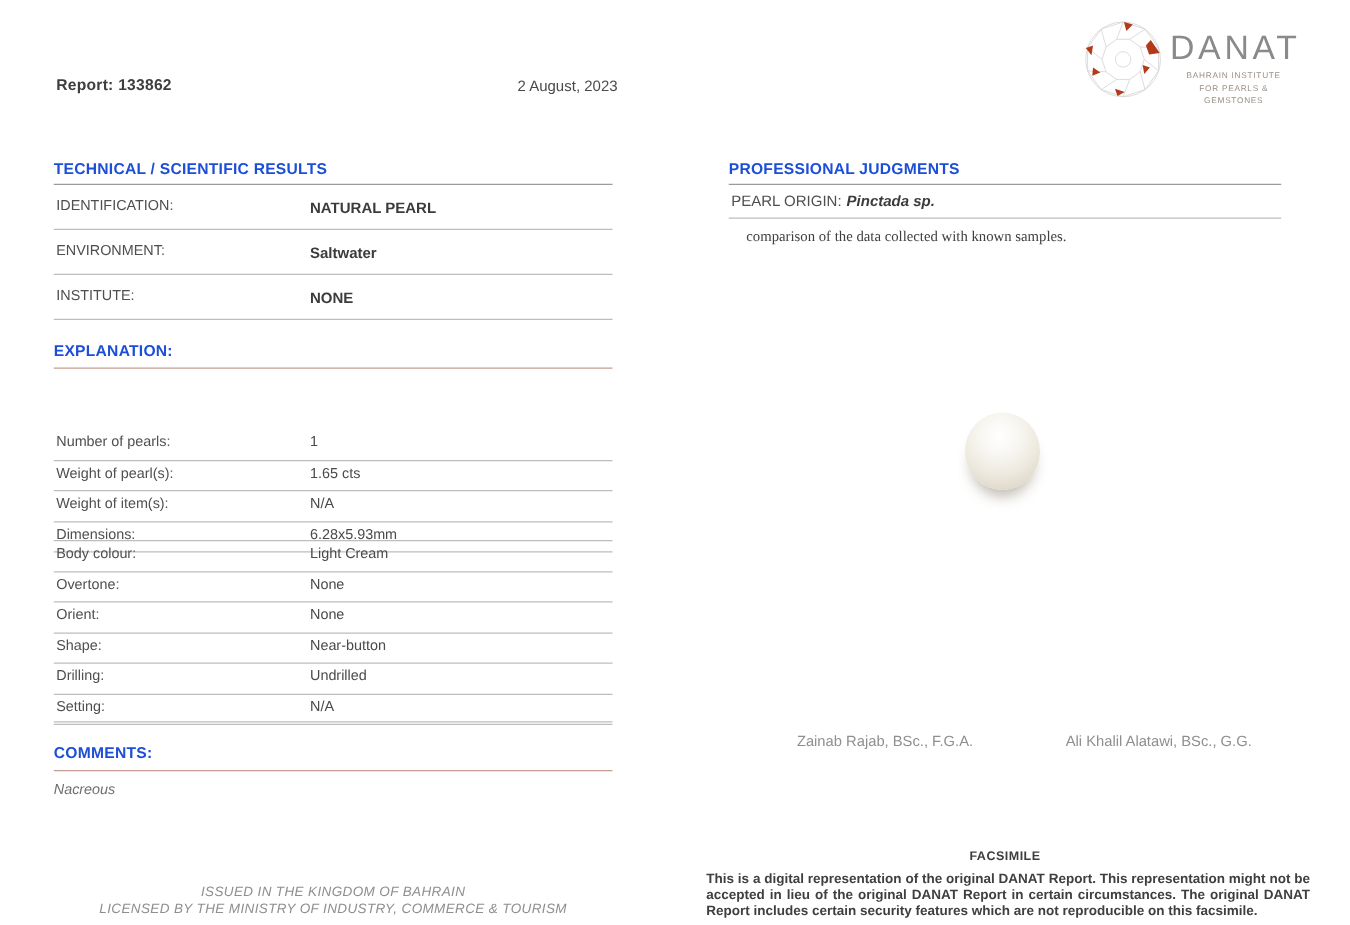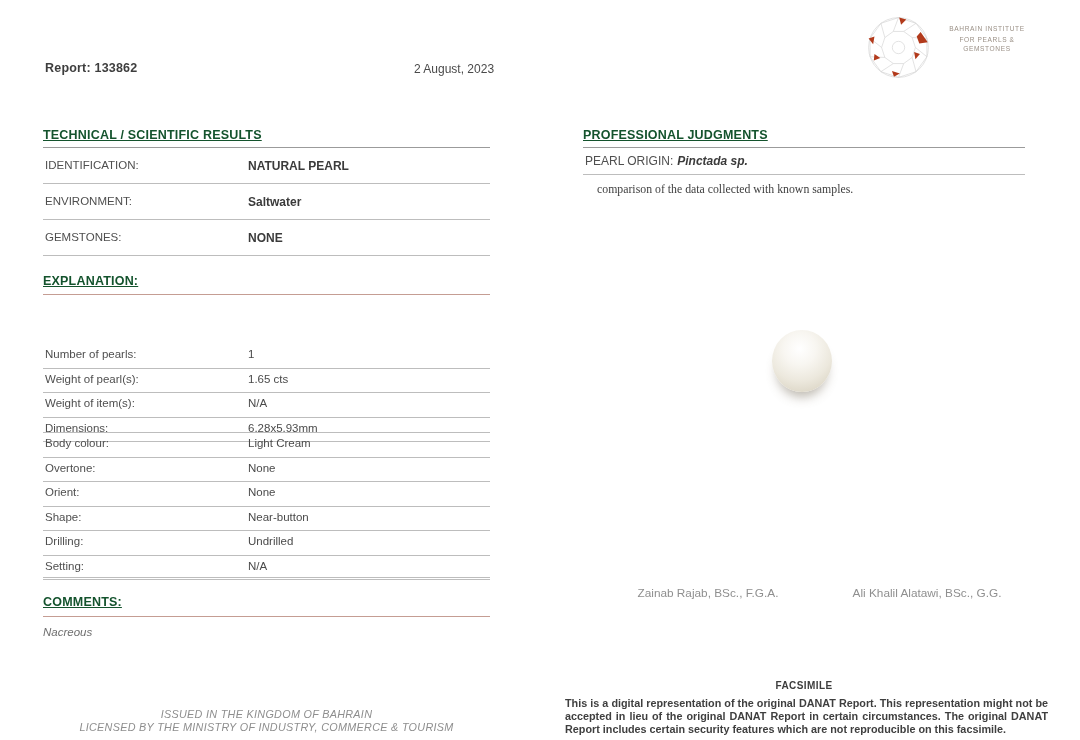--- a/index.html
+++ b/index.html
@@ -13,21 +13,21 @@
   .date { position:absolute; left:414px; top:62px; font-size:12px; color:#4a4a4a; }
 
   .emblem { position:absolute; left:866px; top:15px; width:65px; height:65px; }
   .emblem .web { stroke:#d4d4d4; fill:none; stroke-width:1; }
   .emblem .red { fill:var(--accent, #b23a1b); stroke:none; }
   .wordmark { position:absolute; left:936px; top:22px; width:102px; }
   .wordmark .name { font-size:27px; letter-spacing:3px; color:#8a8a8a; line-height:32px; font-weight:400; }
   .wordmark .sub { font-size:6.6px; letter-spacing:0.6px; color:#9a9086; text-align:center; line-height:9px; margin-top:2px; }
 
   
-  .sec-title { font-size:12.5px; font-weight:bold; color:#14532d; letter-spacing:0.2px; line-height:15px;text-decoration:underline; }
+  .sec-title { font-size:12.5px; font-weight:bold; color:#1d4ed8; letter-spacing:0.2px; line-height:15px; }
   .rule-dark { border-top:1px solid var(--dark-rule, #9b9b9b); margin-top:4px; }
   .rule-rose { border-top:1px solid var(--rose-rule, #c59d93); }
 
   .tech { position:absolute; left:43px; top:128px; width:447px; }
   .tech-row { display:flex; border-bottom:1px solid var(--line, #bdbdbd); padding:11px 2px 10px; }
   .tech-row .lab { width:203px; font-size:11.5px; color:#4f4f4f; }
   .tech-row .val { font-size:12px; font-weight:bold; color:#3b3b3b; }
 
   .expl { position:absolute; left:43px; top:274px; width:455px; }
   .expl .rule-rose { width:447px; margin-top:5px; }
@@ -88,37 +88,38 @@
     <g class="red">
       <polygon points="51,4 62,7 54,15"></polygon>
       <polygon points="84,26 95,42 82,44 78,33"></polygon>
       <polygon points="74,57 83,60 76,68"></polygon>
       <polygon points="40,86 52,90 43,95"></polygon>
       <polygon points="13,60 22,66 12,70"></polygon>
       <polygon points="4,36 13,33 11,45"></polygon>
     </g>
   </svg>
   <div class="wordmark">
+    <div class="name">DANAT</div>
     <div class="sub">BAHRAIN INSTITUTE</div>
     <div class="sub">FOR PEARLS &amp; GEMSTONES</div>
   </div>
 
   <div class="tech">
     <div class="sec-title">TECHNICAL / SCIENTIFIC RESULTS</div>
     <div class="rule-dark"></div>
     <div class="tech-row">
       <span class="lab">IDENTIFICATION:</span>
       <span class="val">NATURAL PEARL</span>
     </div>
     <div class="tech-row">
       <span class="lab">ENVIRONMENT:</span>
       <span class="val">Saltwater</span>
     </div>
     <div class="tech-row">
-      <span class="lab">GEMSTONES:</span>
+      <span class="lab">INSTITUTE:</span>
       <span class="val">NONE</span>
     </div>
   </div>
 
   <div class="expl">
     <div class="sec-title">EXPLANATION:</div>
     <div class="rule-rose"></div>
   </div>
 
   <div class="details-a">

